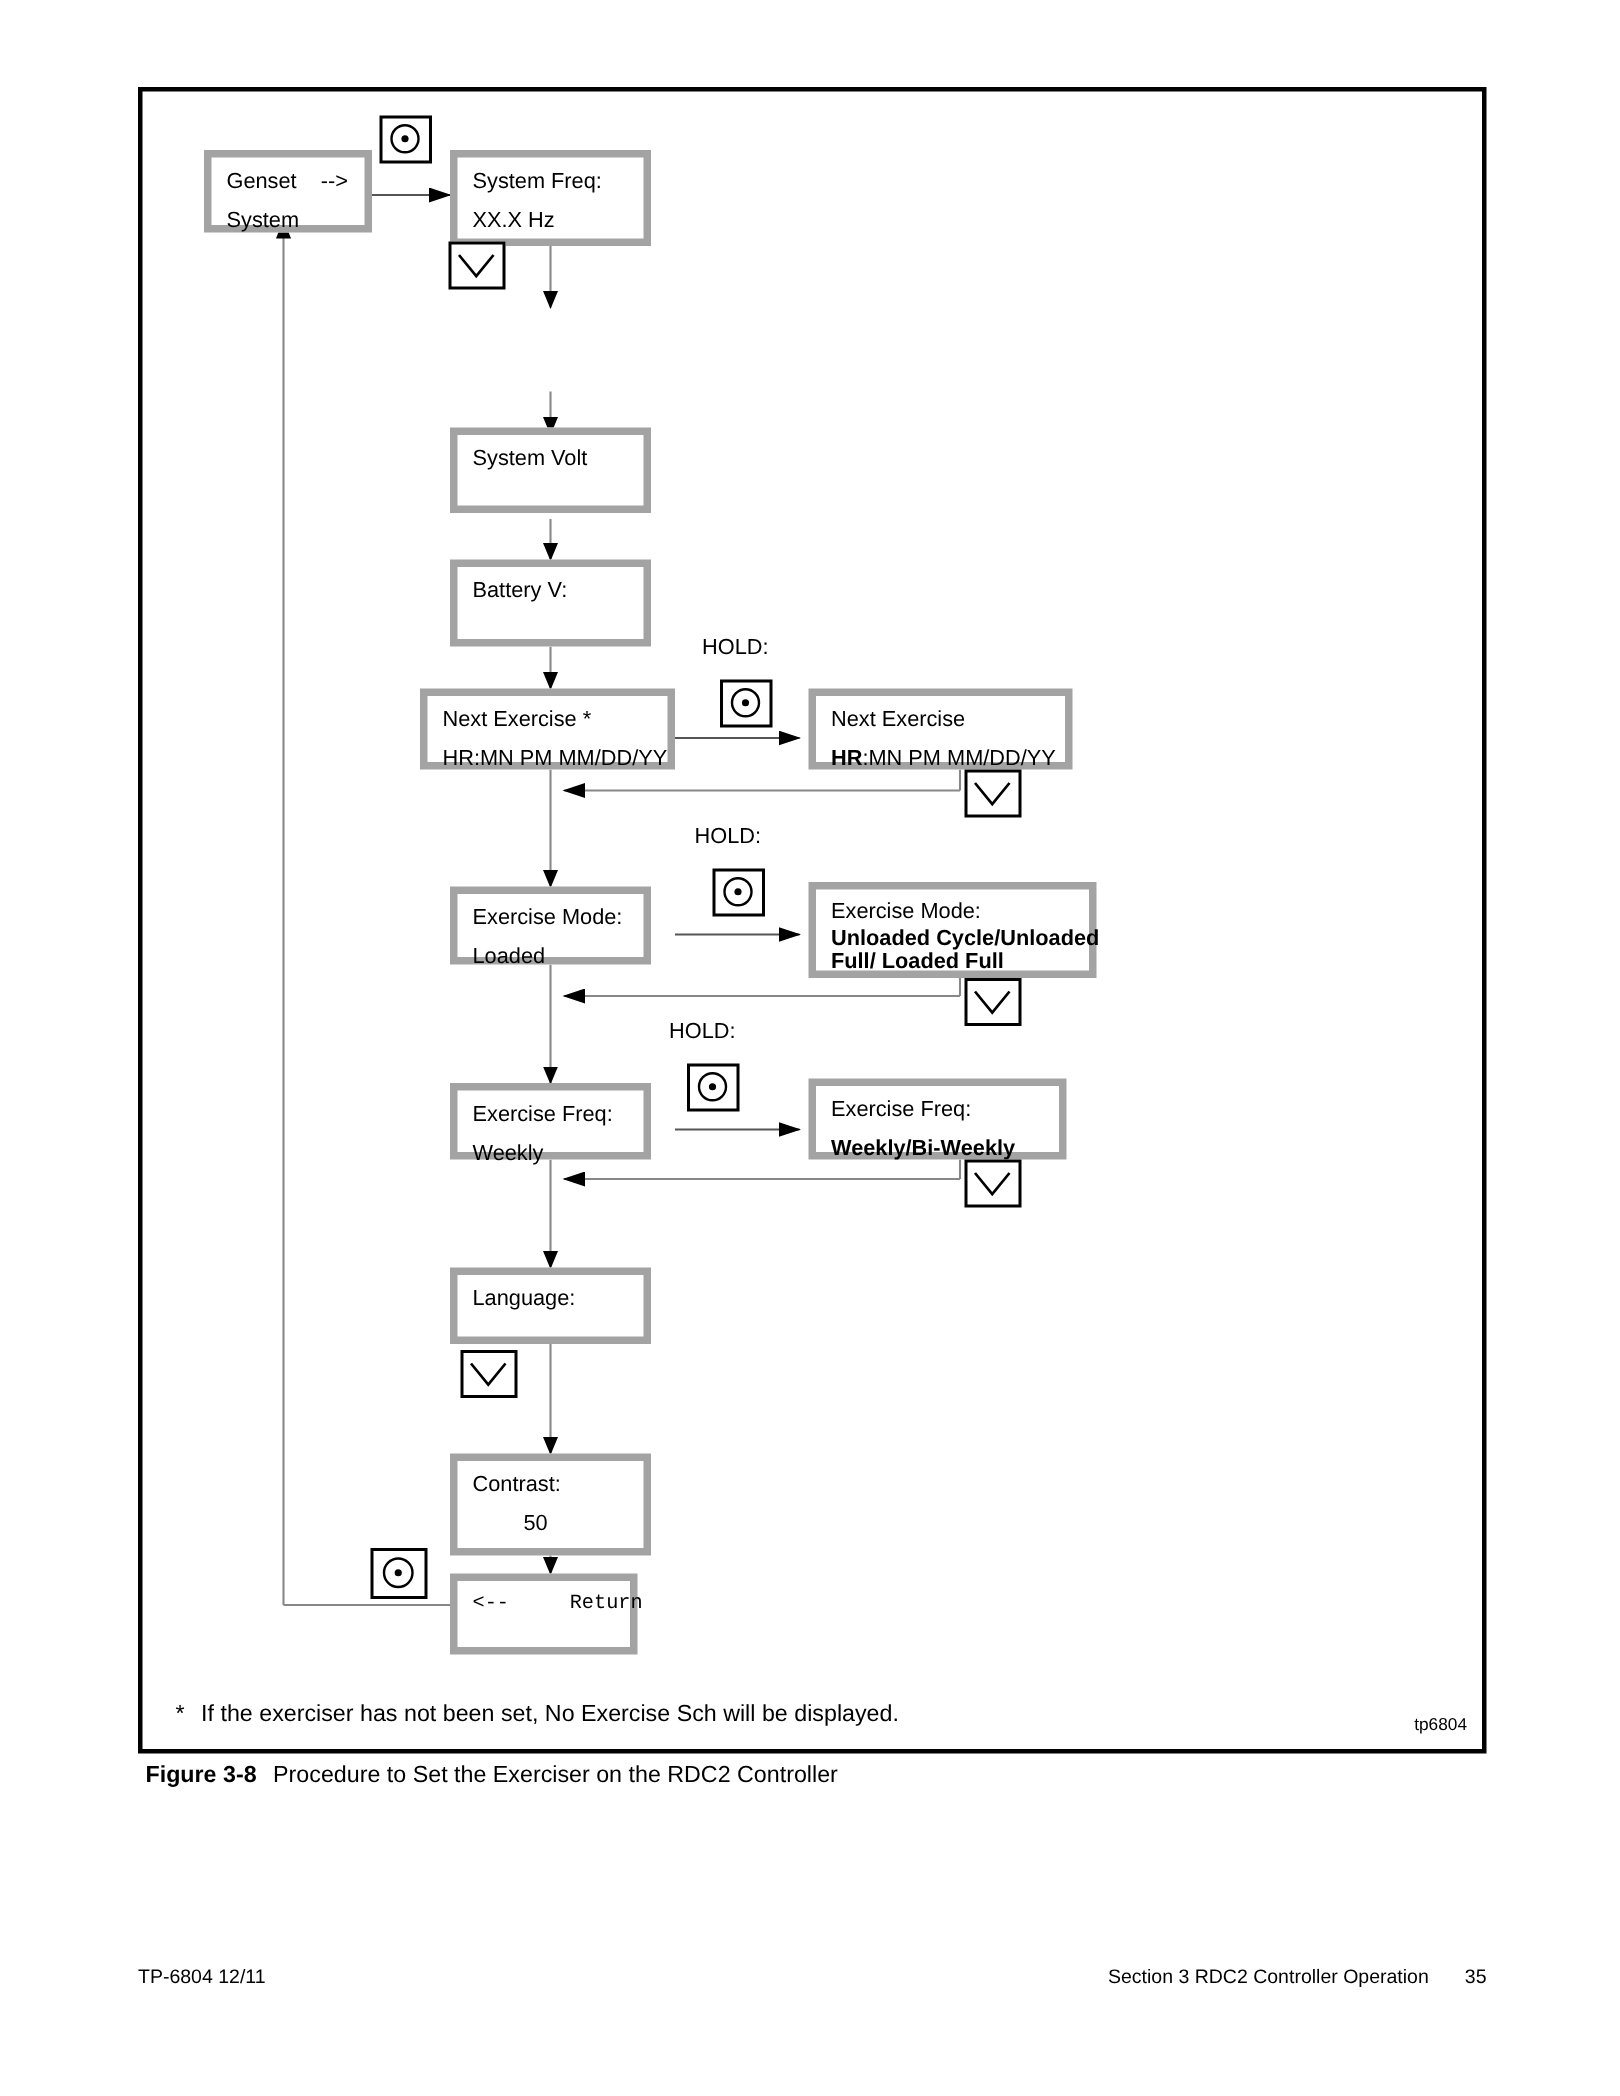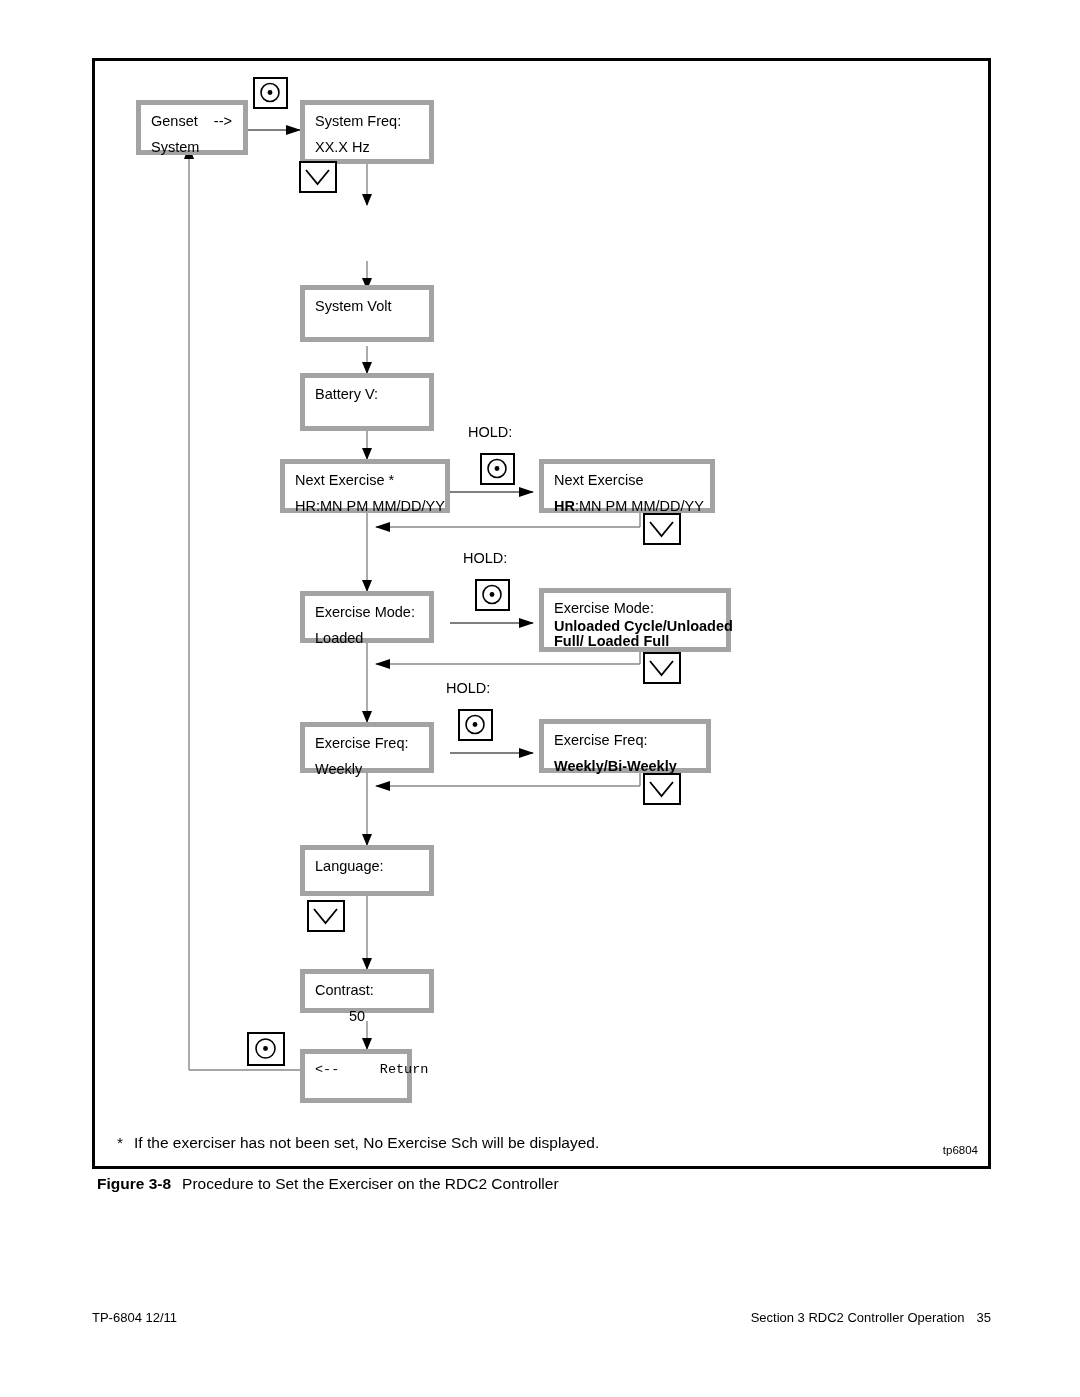--- a/index.html
+++ b/index.html
@@ -137,21 +137,21 @@
   #page-footer {
     position: absolute;
     left: 92px;
     top: 1310px;
     width: 899px;
     font-size: 13px;
     color: #000;
   }
   #footer-left  { position: absolute; left: 0;  top: 0; white-space: nowrap; }
   #footer-right { position: absolute; right: 0; top: 0; white-space: nowrap; }
-  #footer-right .sec { margin-right: 12px; }
+  #footer-right .sec { margin-right: 24px; }
 </style>
 </head>
 <body>
 
 <div id="page">
 
   <div id="figure-frame">
 
     <div id="diagram">
 
@@ -323,26 +323,26 @@
 
       <div class="dbox" style="left:444px; top:658px; width:172px; height:54px;">
         <span class="ln">Exercise Freq:</span>
         <span class="ln" style="font-weight:bold;">Weekly/Bi-Weekly</span>
       </div>
 
       <div class="dbox" style="left:205px; top:784px; width:134px; height:51px;">
         <span class="ln">Language:</span>
       </div>
 
-      <div class="dbox" style="left:205px; top:908px; width:134px; height:44px;">
+      <div class="dbox" style="left:205px; top:908px; width:134px; height:68px;">
         <span class="ln">Contrast:</span>
         <span class="ln ctr">50</span>
       </div>
 
-      <div class="dbox" style="left:205px; top:988px; width:112px; height:54px;">
+      <div class="dbox" style="left:205px; top:988px; width:125px; height:54px;">
         <span class="ln mono">&lt;--     Return</span>
       </div>
 
       <div id="tp-label">tp6804</div>
 
       <div id="footnote">
         <span class="star">*</span><span>If the exerciser has not been set, No Exercise Sch will be displayed.</span>
       </div>
 
     </div>

